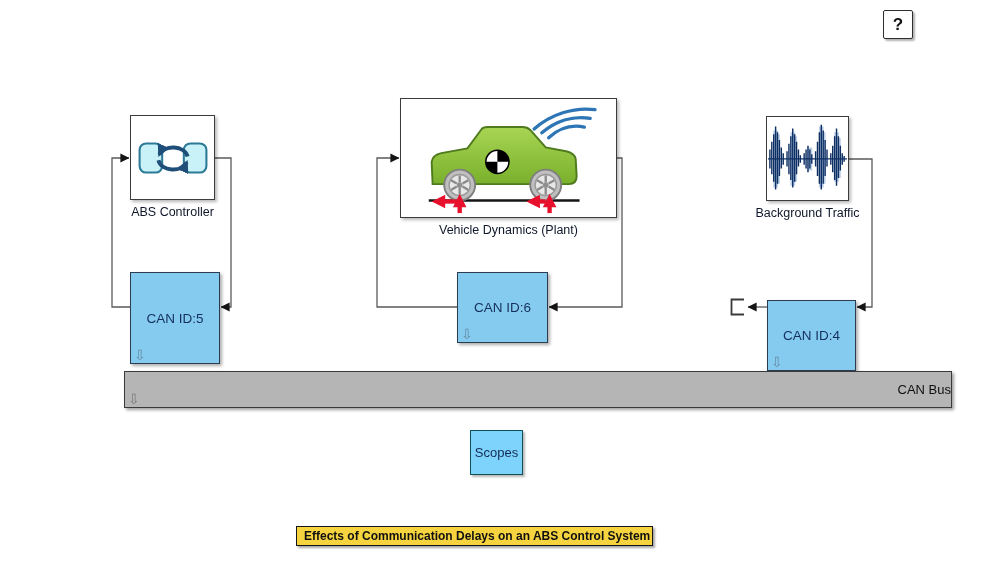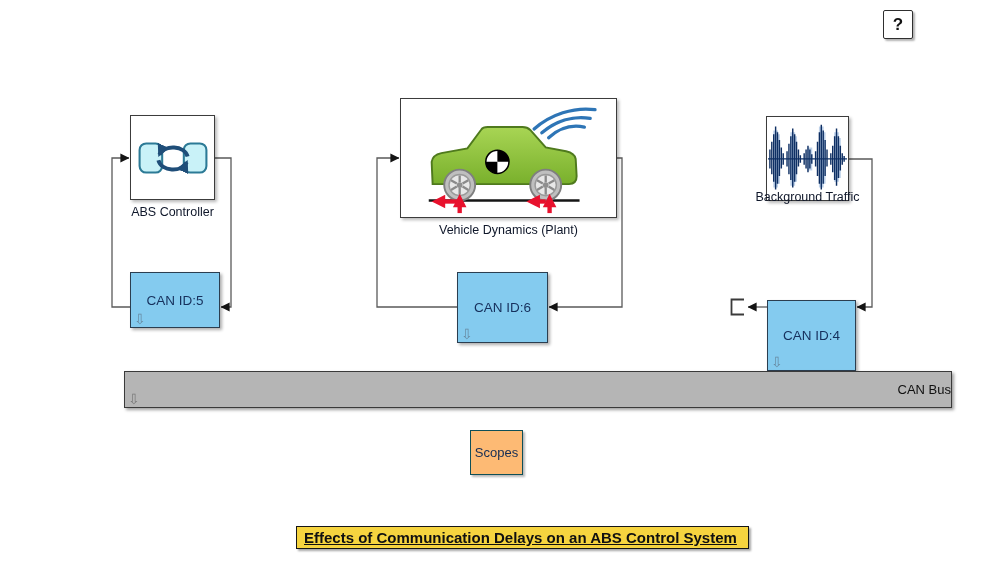--- a/index.html
+++ b/index.html
@@ -3,25 +3,25 @@
 <meta charset="utf-8">
 <style>
   html,body{margin:0;padding:0;background:#fff;}
   body{font-family:"Liberation Sans",sans-serif;}
   .canvas{position:relative;width:1000px;height:562px;background:#ffffff;overflow:hidden;}
   .wires{position:absolute;left:0;top:0;width:1000px;height:562px;pointer-events:none;}
   .block{position:absolute;box-sizing:border-box;}
   .white-block{background:#ffffff;border:1.5px solid #3c3c3c;box-shadow:2px 2px 3px rgba(0,0,0,.28);display:flex;align-items:center;justify-content:center;cursor:pointer;}
   .can-block{background:#84CBEF;border:1.5px solid #2b3e50;box-shadow:2px 2px 3px rgba(0,0,0,.32);color:#16305C;display:flex;align-items:center;justify-content:center;font-size:13.5px;cursor:pointer;}
   .bus-block{background:#B5B5B5;border:1.5px solid #3a3a3a;box-shadow:2px 2px 3px rgba(0,0,0,.38);color:#101010;display:flex;align-items:center;justify-content:flex-end;font-size:13px;cursor:pointer;margin-left:38px;}
-  .scopes-block{background:#fdba74;border:1.5px solid #0f4f57;box-shadow:2px 2px 2px rgba(0,0,0,.28);color:#132C54;display:flex;align-items:center;justify-content:center;font-size:13px;cursor:pointer;}
+  .scopes-block{background:#7dd3fc;border:1.5px solid #0f4f57;box-shadow:2px 2px 2px rgba(0,0,0,.28);color:#132C54;display:flex;align-items:center;justify-content:center;font-size:13px;cursor:pointer;}
   .badge{position:absolute;left:3px;bottom:0;font-size:14px;line-height:1.1;color:rgba(95,120,140,.8);pointer-events:none;}
   .badge.gray{color:rgba(110,110,110,.85);}
   .blabel{position:absolute;text-align:center;font-size:12.5px;color:#0f172a;white-space:nowrap;}
-  .title-banner{position:absolute;left:296px;top:526px;background:#F6D43F;border:1.6px solid #151515;font-weight:bold;font-size:15px;color:#101010;padding:2px 11px 2px 7px;box-shadow:2px 2px 2px rgba(0,0,0,.35);white-space:nowrap;cursor:pointer;text-decoration:underline;}
+  .title-banner{position:absolute;left:296px;top:526px;background:#F6D43F;border:1.6px solid #151515;font-weight:bold;font-size:12px;color:#101010;padding:2px 2px 2px 7px;box-shadow:2px 2px 2px rgba(0,0,0,.35);white-space:nowrap;cursor:pointer;}
   .help-btn{position:absolute;left:883px;top:10px;width:30px;height:29px;background:#ffffff;border:1.6px solid #2f2f2f;border-radius:2px;font-family:"Liberation Sans",sans-serif;font-size:17px;font-weight:bold;color:#111;box-shadow:2px 2px 2px rgba(0,0,0,.3);display:flex;align-items:center;justify-content:center;cursor:pointer;padding:0;}
 </style>
 </head>
 <body>
 
 <div class="canvas">
 
   <svg class="wires" viewBox="0 0 1000 562">
     <defs>
       <marker id="arr" viewBox="0 0 10 10" refX="9.5" refY="5" markerWidth="7" markerHeight="7" orient="auto">
@@ -119,23 +119,23 @@
       <g stroke="#0E2F63" stroke-width="1.5" fill="none">
         <path d="M2 33 V53 M4 25 V59 M6 17 V67 M8 9 V75 M10 15 V69 M12 23 V61 M14 31 V53 M16 37 V49"></path>
         <path d="M20 35 V51 M22 27 V59 M24 19 V65 M26 11 V73 M28 17 V67 M30 25 V59 M32 33 V51 M34 39 V47"></path>
         <path d="M38 37 V49 M40 33 V53 M42 29 V57 M44 33 V53 M46 38 V48"></path>
         <path d="M50 35 V51 M52 25 V61 M54 15 V69 M56 7 V75 M58 13 V69 M60 23 V61 M62 33 V51"></path>
         <path d="M66 37 V49 M68 29 V57 M70 19 V65 M72 11 V71 M74 19 V63 M76 29 V55 M78 37 V49 M80 40 V46"></path>
       </g>
       <line x1="0" y1="43" x2="83" y2="43" stroke="#0E2F63" stroke-width="1.3"></line>
     </svg>
   </div>
-  <div class="blabel" style="left:726px;top:190px;width:163px;">Background Traffic</div>
+  <div class="blabel" style="left:726px;top:206px;width:163px;">Background Traffic</div>
 
-  <div class="block can-block" style="left:130px;top:272px;width:90px;height:56px;">
+  <div class="block can-block" style="left:130px;top:272px;width:90px;height:92px;">
     <span>CAN ID:5</span>
     <span class="badge">⇩</span>
   </div>
 
   <div class="block can-block" style="left:457px;top:272px;width:91px;height:71px;align-items:center;">
     <span>CAN ID:6</span>
     <span class="badge">⇩</span>
   </div>
 
   <div class="block can-block" style="left:767px;top:272px;width:89px;height:71px;margin-top:28px;">

